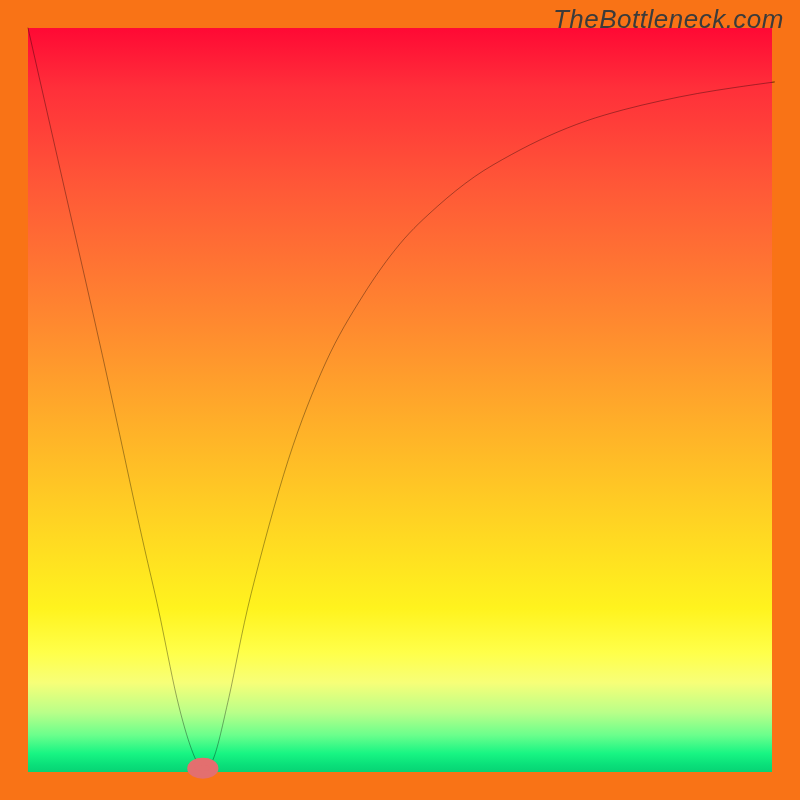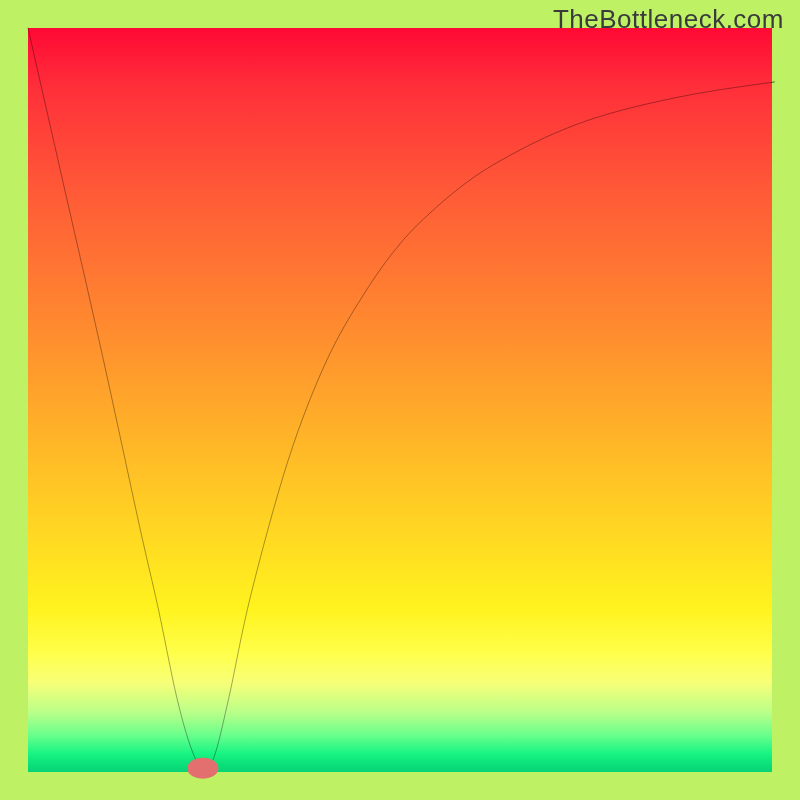--- a/index.html
+++ b/index.html
@@ -8,21 +8,22 @@
     width: 800px;
     height: 800px;
     background: #000;
     font-family: Arial, Helvetica, sans-serif;
     overflow: hidden;
   }
   .frame {
     position: relative;
     width: 800px;
     height: 800px;
-    background: #bef264;
+    background: #f97316;
+    font-style: italic;
   }
   .watermark {
     position: absolute;
     top: 4px;
     right: 16px;
     color: #3b3b3b;
     font-size: 26px;
     font-weight: 400;
     letter-spacing: 0.5px;
     z-index: 5;

